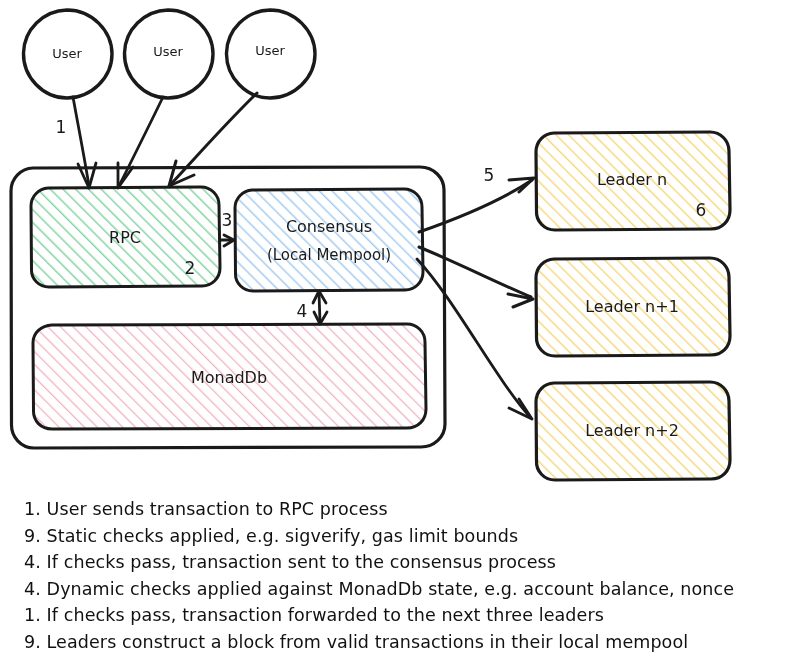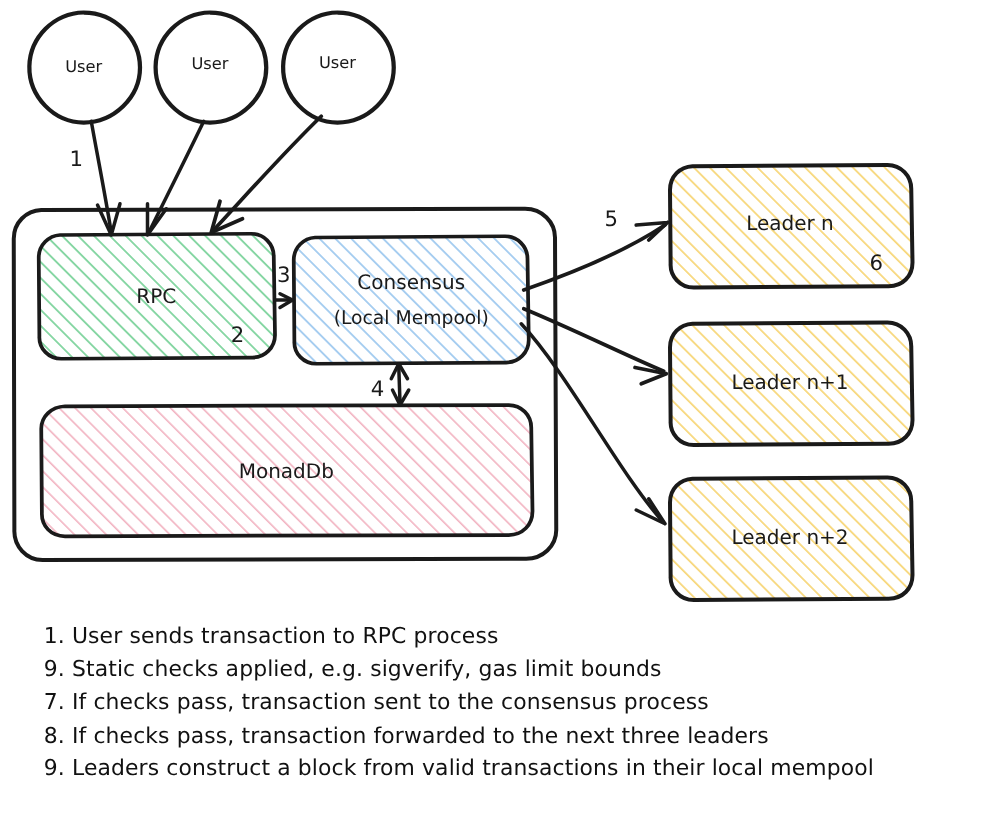--- a/index.html
+++ b/index.html
@@ -45,21 +45,21 @@
   }
   .circle-label {
     font-family: "DejaVu Sans", sans-serif;
     font-size: 13px;
     fill: #1a1a1a;
     text-anchor: middle;
     dominant-baseline: middle;
   }
   .caption-list {
     position: absolute;
-    left: 35px;
+    left: 24px;
     top: 496px;
     width: 760px;
   }
   .caption-line {
     font-family: "DejaVu Sans", sans-serif;
     font-size: 17.5px;
     line-height: 26.5px;
     color: #111111;
     white-space: pre;
     letter-spacing: 0.1px;
@@ -193,18 +193,19 @@
       <path d="M 417 259 C 455 300 495 378 530 417" fill="none" stroke="#1a1a1a" stroke-width="2.8" stroke-linecap="round"></path>
       <path d="M 532 419 L 509 408 M 532 419 L 519 399" fill="none" stroke="#1a1a1a" stroke-width="2.8" stroke-linecap="round"></path>
     </g>
 
     <text class="step-num" x="489" y="176">5</text>
   </svg>
 
   <div class="caption-list">
     <div class="caption-line">1. User sends transaction to RPC process</div>
     <div class="caption-line">9. Static checks applied, e.g. sigverify, gas limit bounds</div>
-    <div class="caption-line">7. If checks pass, transaction sent to the consensus process</div>
-    <div class="caption-line">8. If checks pass, transaction forwarded to the next three leaders</div>
+    <div class="caption-line">4. If checks pass, transaction sent to the consensus process</div>
+    <div class="caption-line">4. Dynamic checks applied against MonadDb state, e.g. account balance, nonce</div>
+    <div class="caption-line">1. If checks pass, transaction forwarded to the next three leaders</div>
     <div class="caption-line">9. Leaders construct a block from valid transactions in their local mempool</div>
   </div>
 
 </div>
 
 </body></html>

